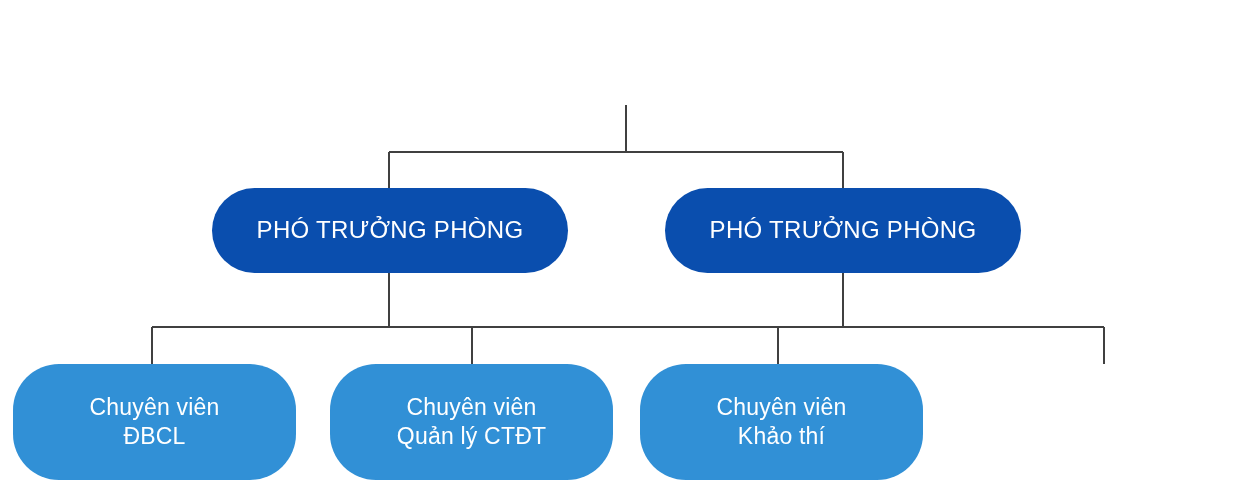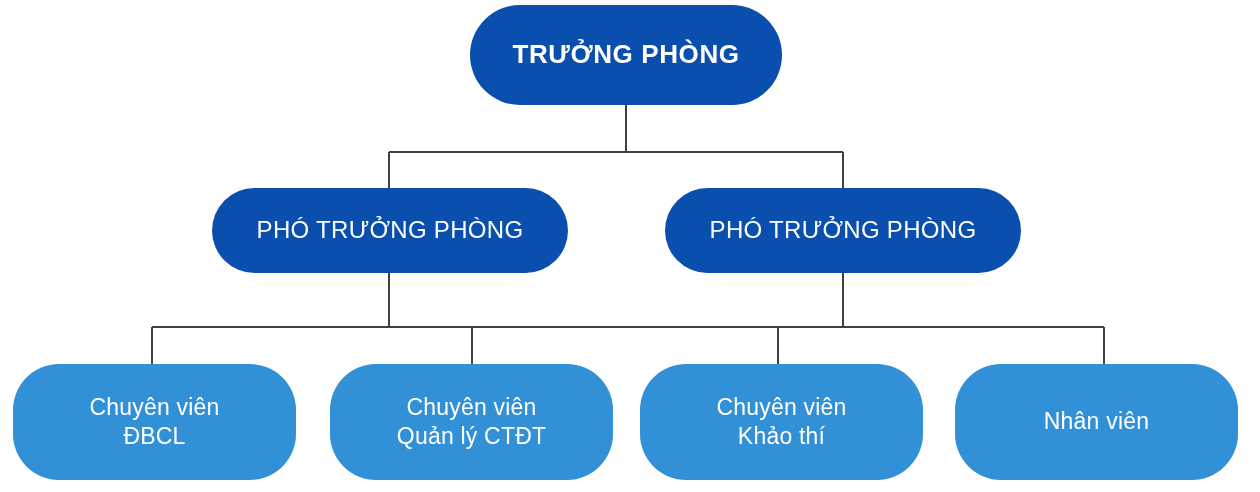--- a/index.html
+++ b/index.html
@@ -75,23 +75,20 @@
       <path d="M389 273 L389 327"></path>
       <path d="M843 273 L843 327"></path>
       <path d="M152 327 L1104 327"></path>
       <path d="M152 327 L152 364"></path>
       <path d="M472 327 L472 364"></path>
       <path d="M778 327 L778 364"></path>
       <path d="M1104 327 L1104 364"></path>
     </g>
   </svg>
 
-  <div class="node node-level-1" style="left:470px; top:5px; width:312px; height:100px;">
-    <span>TRƯỞNG PHÒNG</span>
-  </div>
 
   <div class="node node-level-2" style="left:212px; top:188px; width:356px; height:85px;">
     <span>PHÓ TRƯỞNG PHÒNG</span>
   </div>
 
   <div class="node node-level-2" style="left:665px; top:188px; width:356px; height:85px;">
     <span>PHÓ TRƯỞNG PHÒNG</span>
   </div>
 
   <div class="node node-level-3" style="left:13px; top:364px; width:283px; height:116px;">
@@ -102,17 +99,14 @@
   <div class="node node-level-3" style="left:330px; top:364px; width:283px; height:116px;">
     <span>Chuyên viên
 Quản lý CTĐT</span>
   </div>
 
   <div class="node node-level-3" style="left:640px; top:364px; width:283px; height:116px;">
     <span>Chuyên viên
 Khảo thí</span>
   </div>
 
-  <div class="node node-level-3" style="left:955px; top:364px; width:283px; height:116px;">
-    <span>Nhân viên</span>
-  </div>
 
 </div>
 
 </body></html>

